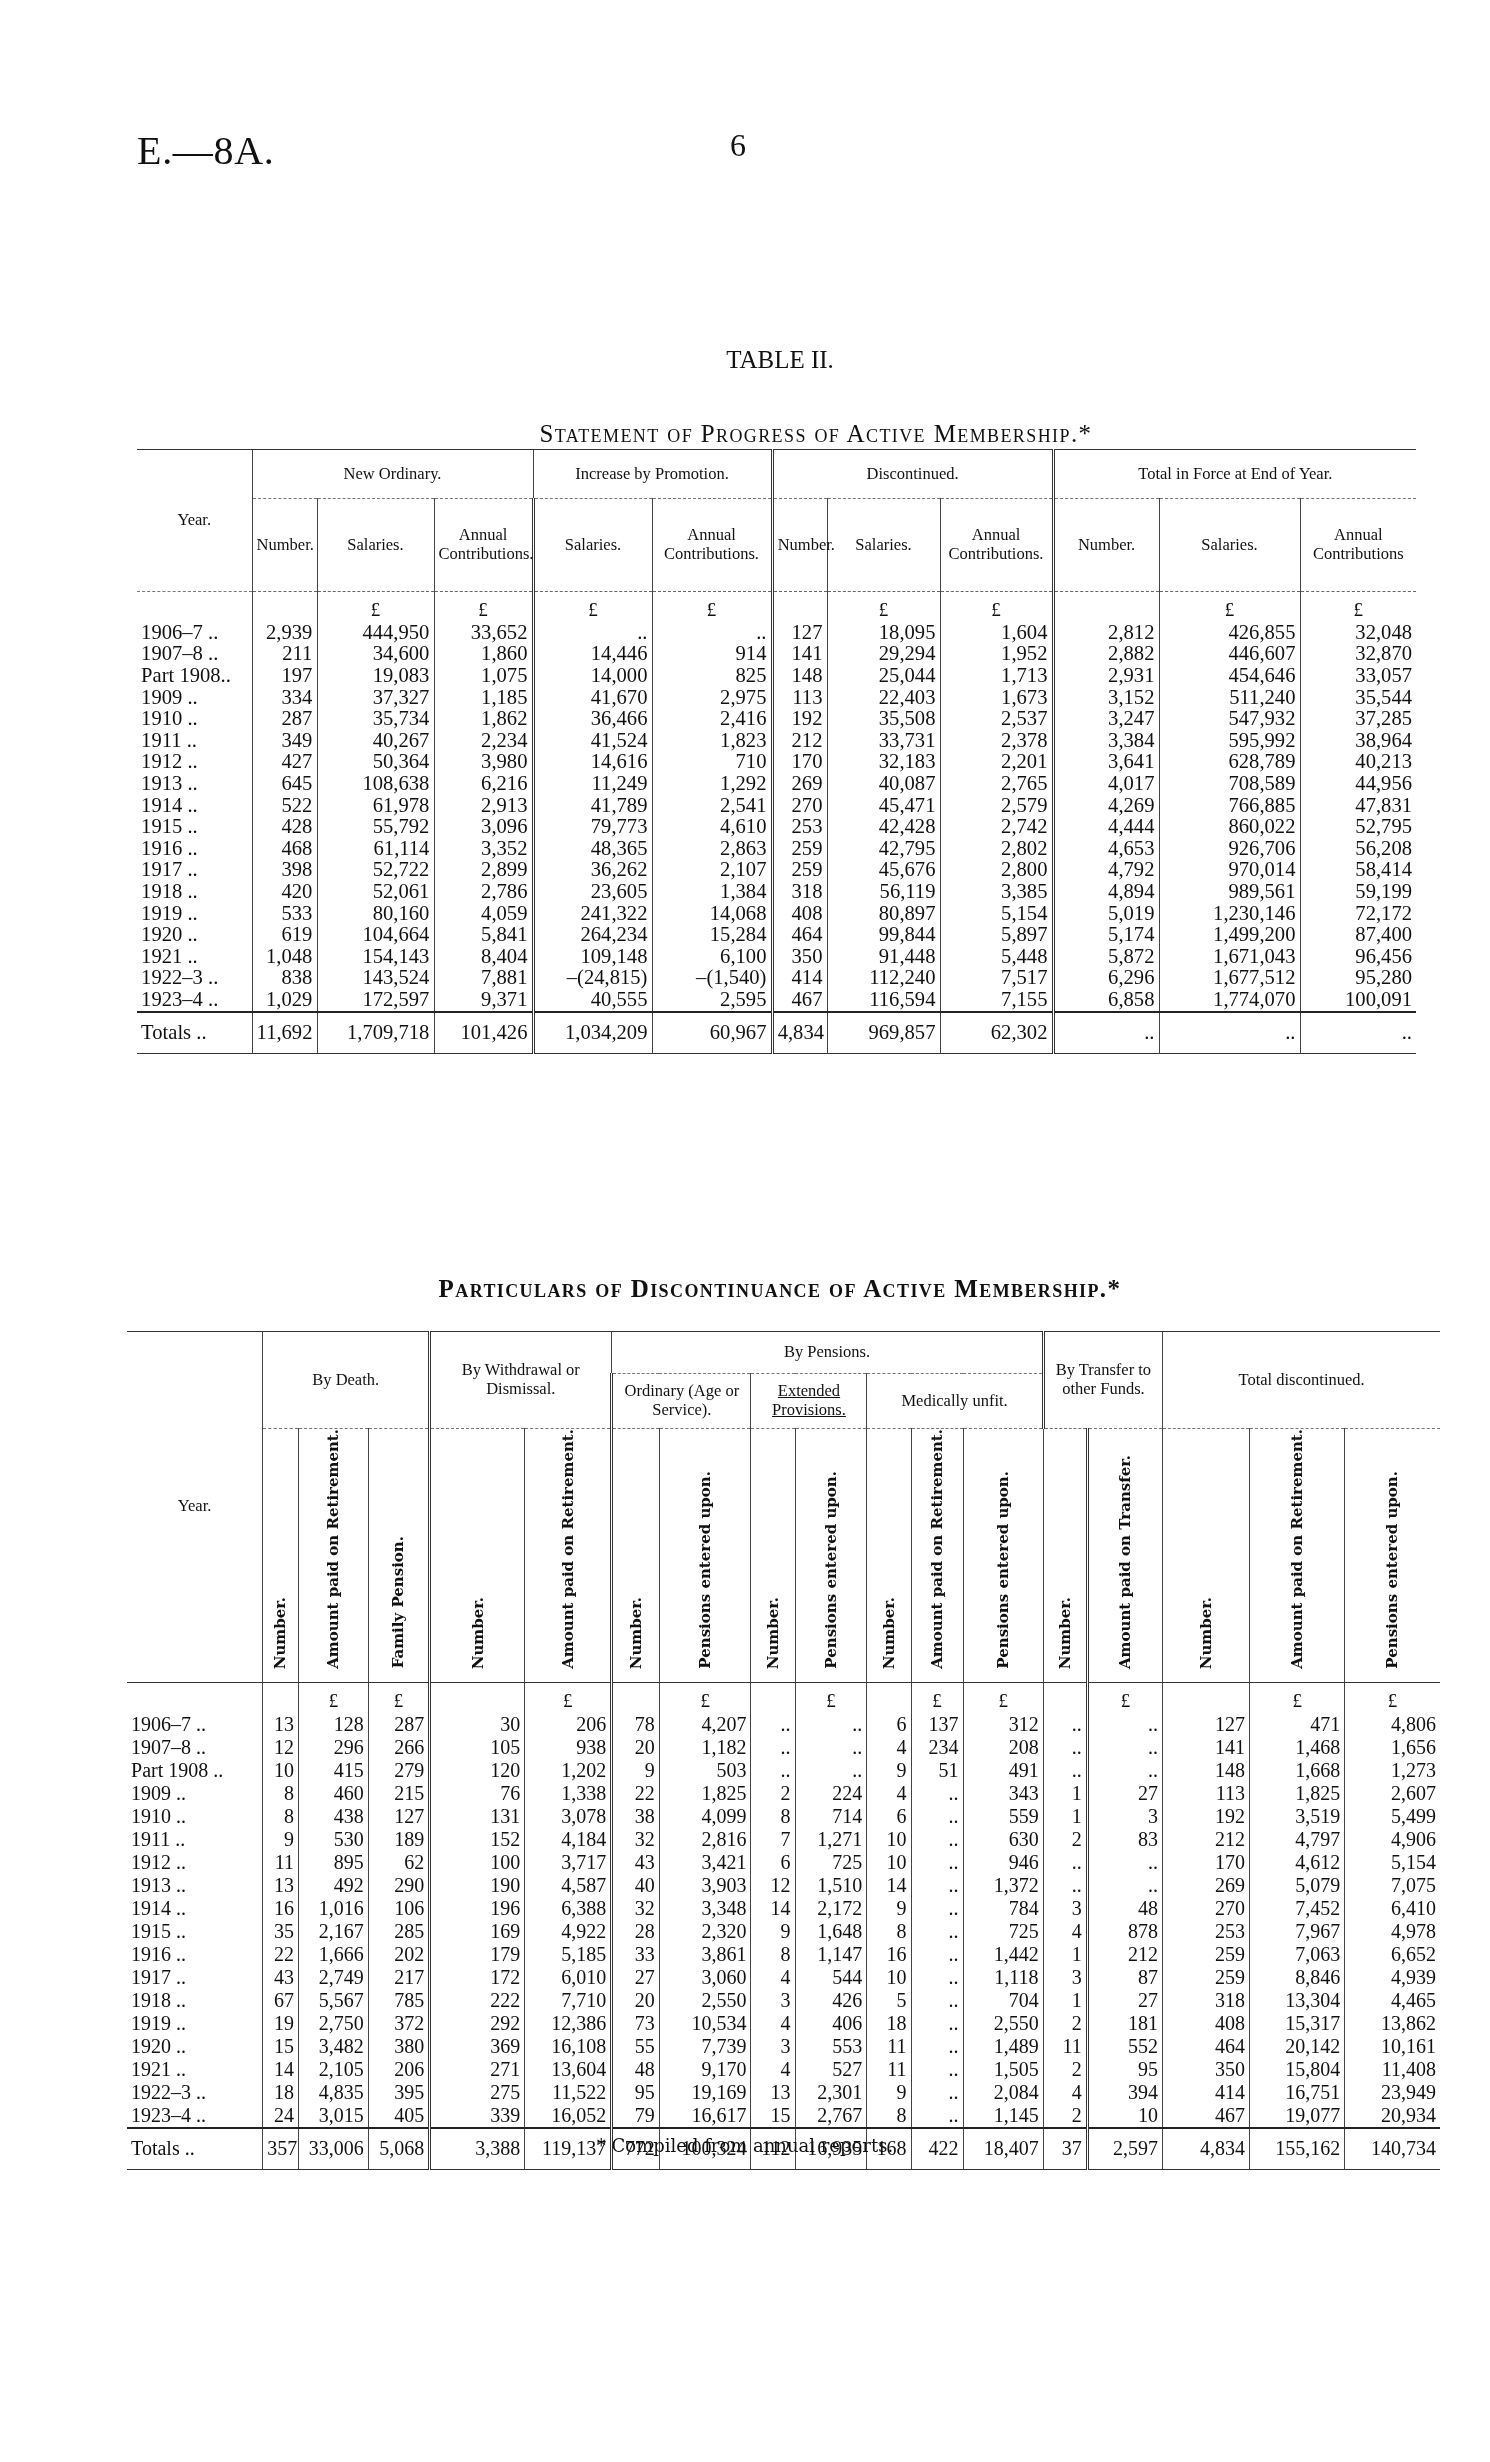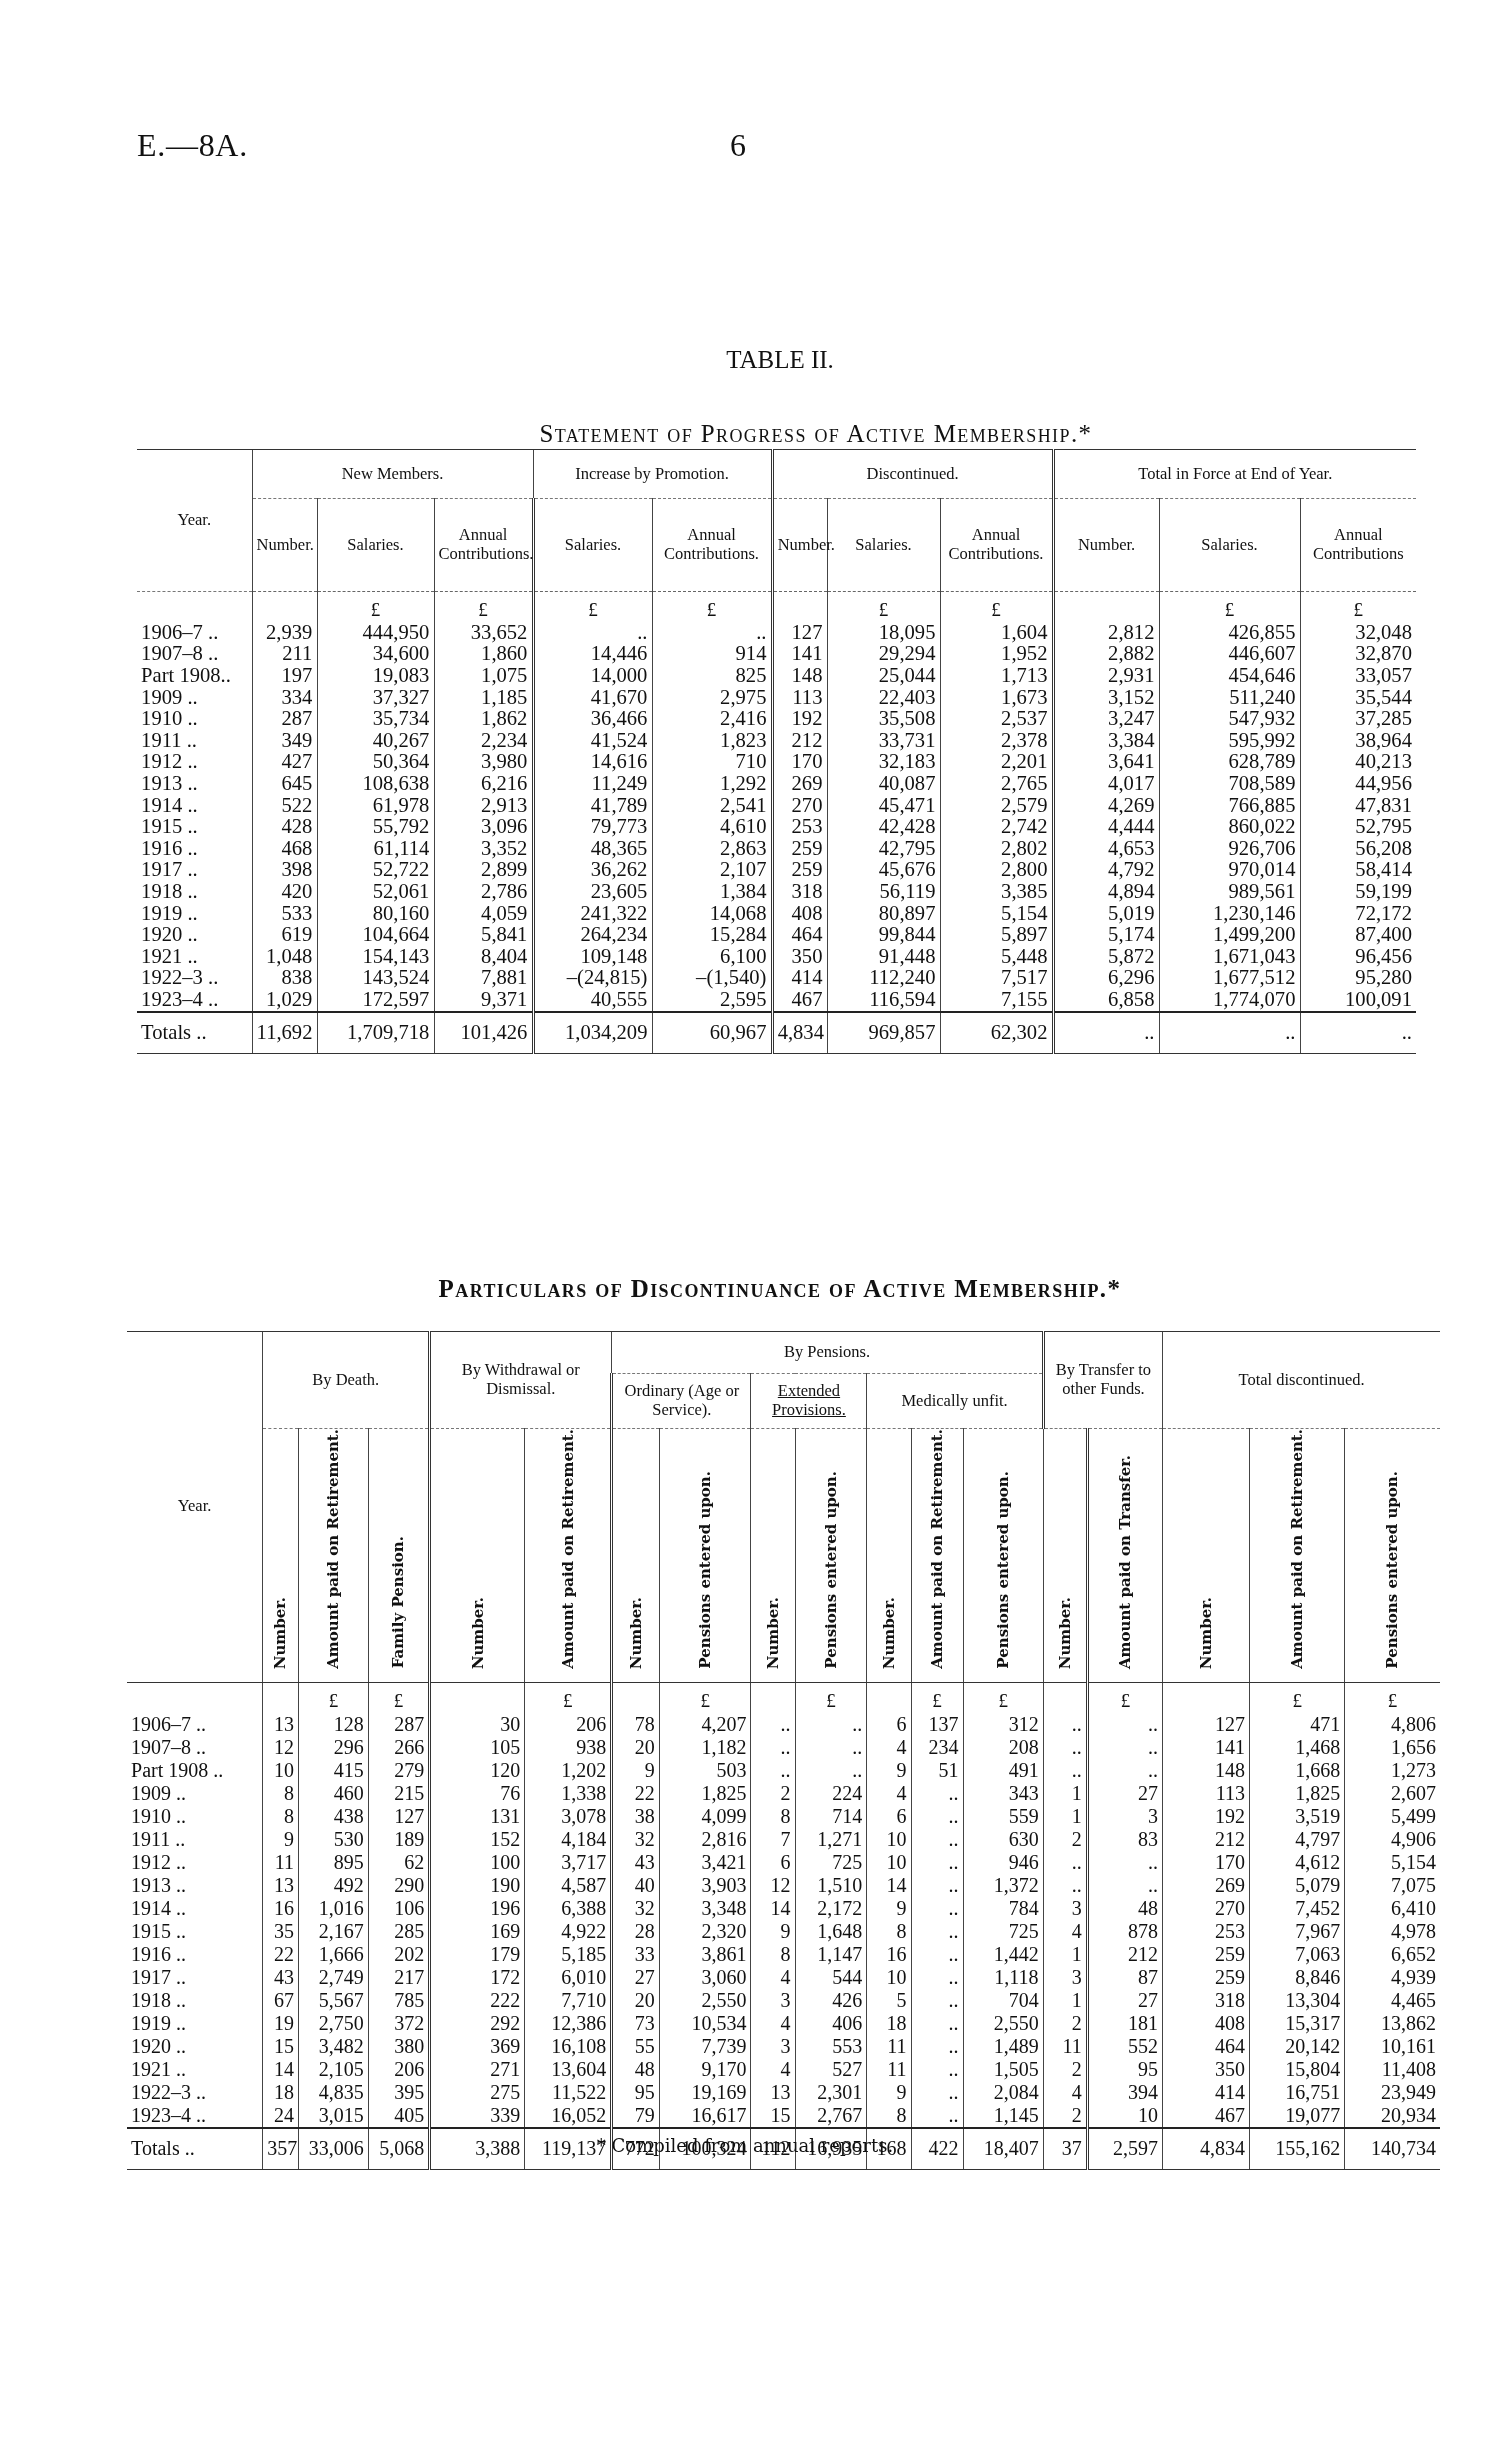--- a/index.html
+++ b/index.html
@@ -1,18 +1,18 @@
 <!DOCTYPE html>
 <html style="font-size:11px"><head>
 <meta charset="utf-8">
 <style>
   html, body { margin:0; padding:0; background:#fff; }
   body { width:1490px; height:2462px; position:relative; font-family:"Liberation Serif","DejaVu Serif",serif; color:#111; overflow:hidden; }
   .abs { position:absolute; }
-  .page-ref { left:137px; top:127px; font-size:32px; letter-spacing:0.7px; }
+  .page-ref { left:137px; top:127px; font-size:40px; letter-spacing:0.7px; }
   .page-num { left:730px; top:127px; font-size:32px; }
   .tbl-title { left:0; width:1490px; text-align:center; font-size:25px;padding-left:35px; }
   .caps { font-variant:small-caps; letter-spacing:1.4px; }
   table { border-collapse:collapse; position:absolute; font-size:20.6px; table-layout:fixed; }
   td, th { padding:0 4.1px; font-weight:normal; }
   th { font-size:16.5px; line-height:1.15; text-align:center; vertical-align:middle; }
   .t1 { left:137px; top:449px; width:1237px; }
   .t1 th, .t1 td { border-left:1.4px solid #444; }
   .t1 .yr { border-left:none; }
   .t1 thead tr:first-child th { border-top:1.4px solid #333; }
@@ -54,21 +54,21 @@
     <col style="width:55px">
       <col style="width:113px">
       <col style="width:113px">
     <col style="width:106px">
       <col style="width:141px">
       <col style="width:116px">
   </colgroup>
   <thead>
     <tr class="grp">
       <th class="yr" rowspan="2" style="text-align:center;border-bottom:1.4px dashed #777;">Year.</th>
-      <th colspan="3">New Members.</th>
+      <th colspan="3">New Ordinary.</th>
       <th colspan="2">Increase by Promotion.</th>
       <th colspan="3" class="dbl">Discontinued.</th>
       <th colspan="3" class="dbl">Total in Force at End of Year.</th>
     </tr>
     <tr class="hdr-bottom" style="height:93px;">
       <th>Number.</th>
       <th>Salaries.</th>
       <th>Annual Contributions.</th>
       <th class="dbl">Salaries.</th>
       <th>Annual Contributions.</th>

